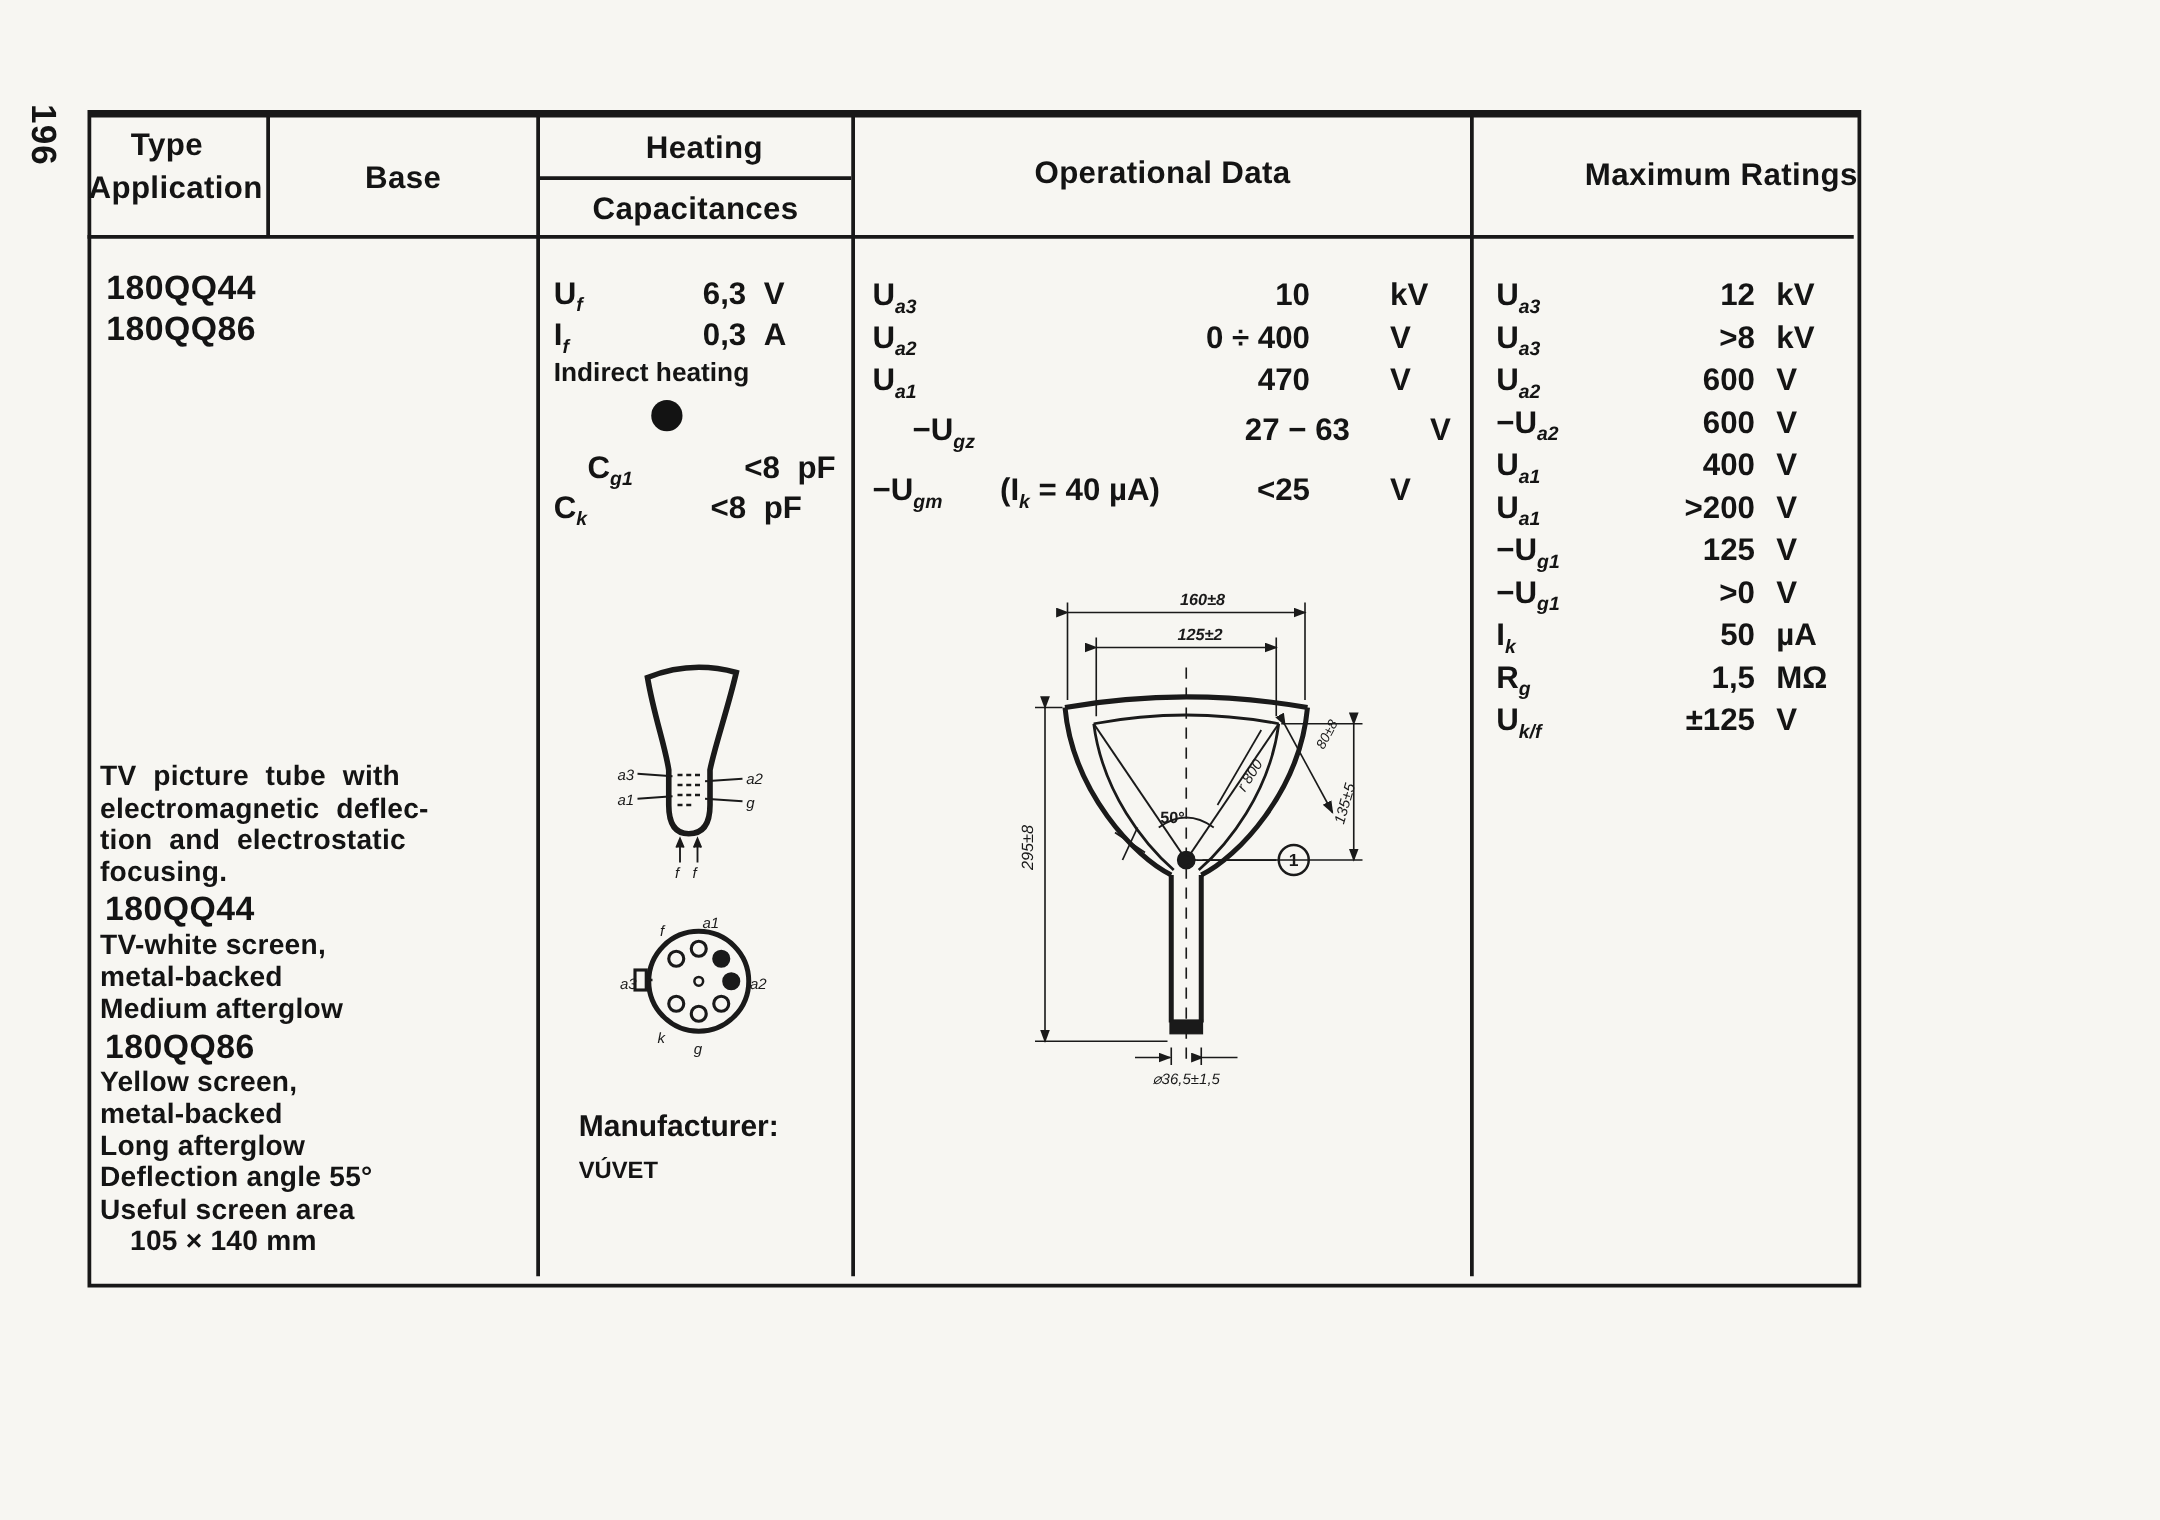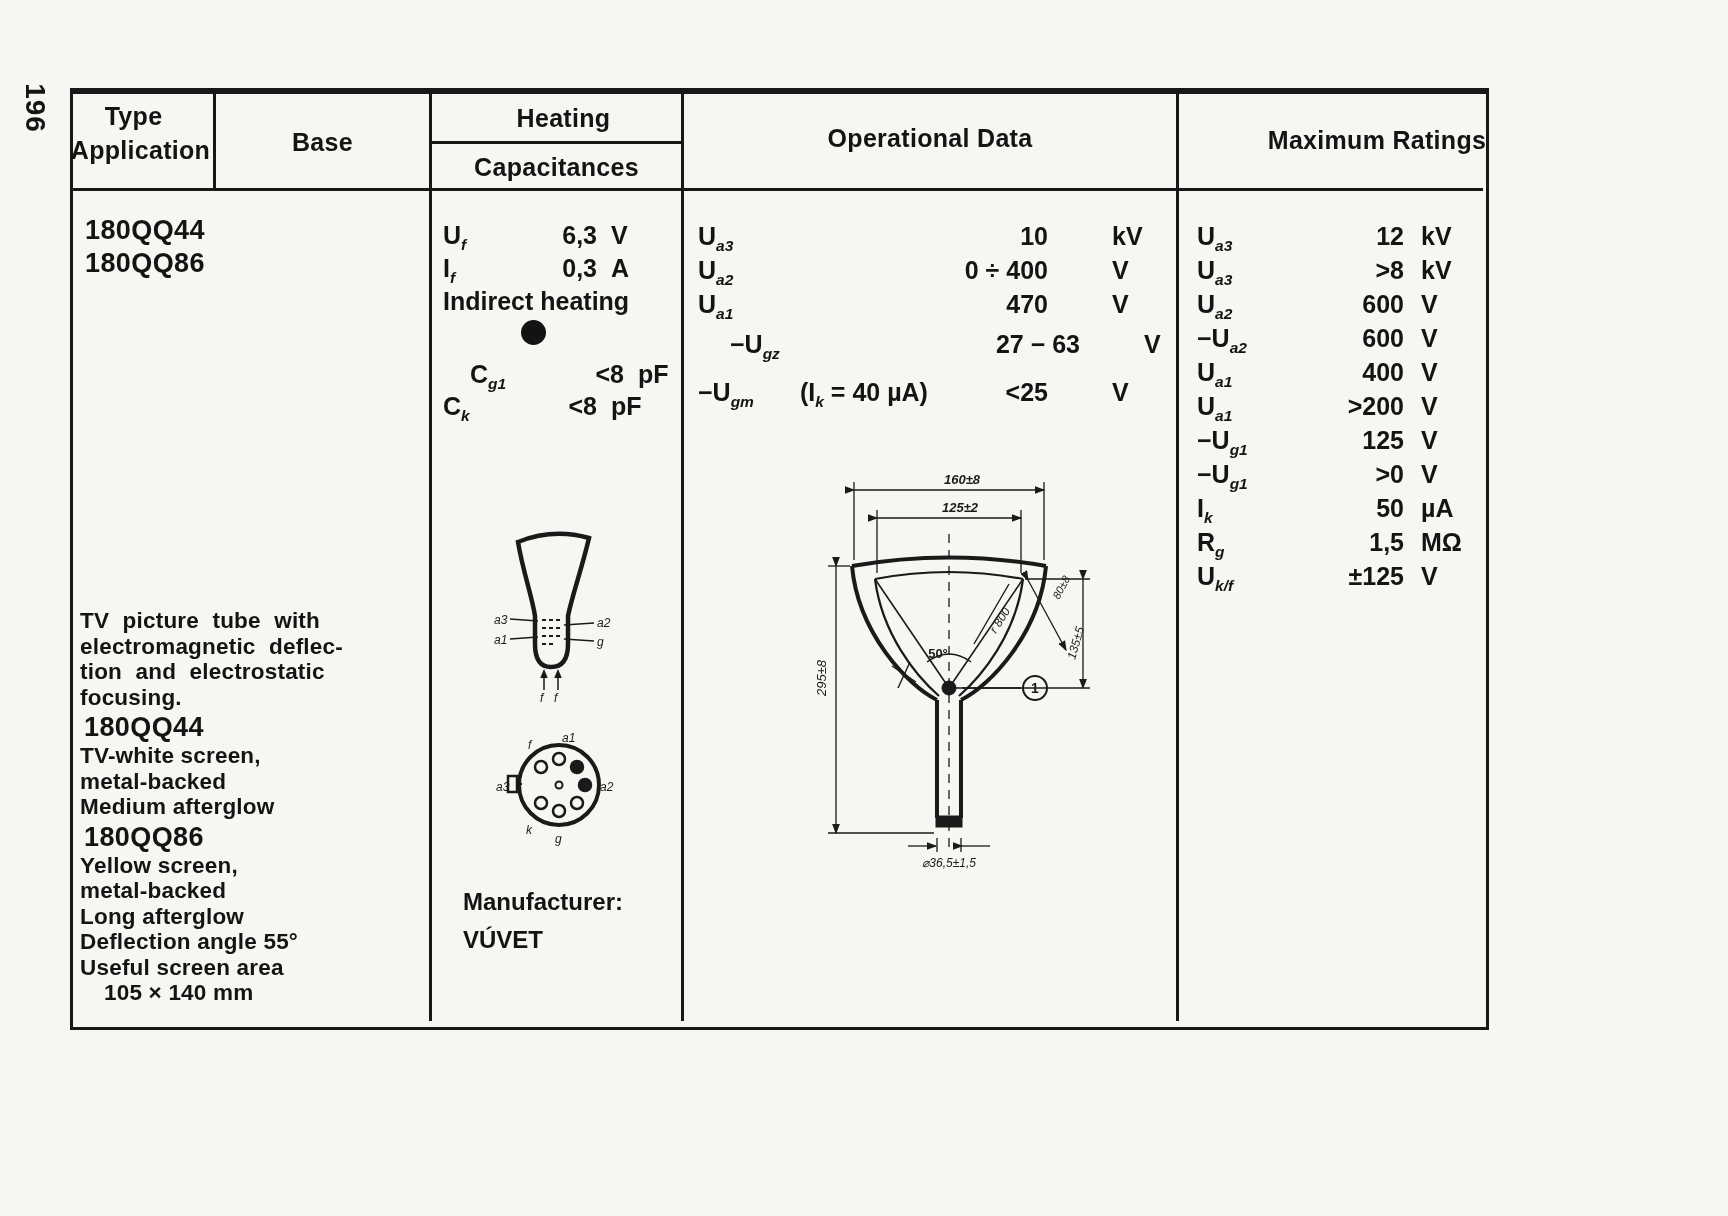--- a/index.html
+++ b/index.html
@@ -33,21 +33,21 @@
   .op-row .unit{left:414px;}
   .max-row{left:1197px;width:262px;}
   .max-row .val{right:55px;width:160px;}
   .max-row .unit{left:224px;}
   
   .types{font-weight:700;font-size:27px;line-height:33px;letter-spacing:.4px;}
   .desc{width:305px;font-size:22.5px;font-weight:700;line-height:25.5px;letter-spacing:.2px;}
   .desc .wide{word-spacing:7px;}
   .desc .vtitle{font-size:27px;line-height:30px;letter-spacing:.4px;padding:2px 0 1px 4px;}
   .desc .ind{padding-left:24px;}
-  .note{font-weight:700;font-size:25px;white-space:nowrap;}
+  .note{font-weight:700;font-size:21px;white-space:nowrap;}
   .dot{width:25px;height:25px;border-radius:50%;background:#131313;}
   .pagenum{font-weight:700;font-size:28px;transform:rotate(90deg);letter-spacing:1px;}
   svg text{font-family:"Liberation Sans",sans-serif;fill:#1a1a1a;}
 </style>
 </head>
 <body>
 
 <div class="abs pagenum" style="left:10px;top:92px;">196</div>
 
 <div class="abs frame"></div>
@@ -163,21 +163,21 @@
   </g>
   <text x="66" y="14" font-size="12" font-style="italic">a1</text>
   <text x="32" y="21" font-size="12" font-style="italic">f</text>
   <text x="0" y="63" font-size="12" font-style="italic">a3</text>
   <text x="30" y="106" font-size="12" font-style="italic">k</text>
   <text x="59" y="115" font-size="12" font-style="italic">g</text>
   <text x="104" y="63" font-size="12" font-style="italic">a2</text>
 </svg>
 
 <div class="abs note" style="left:463px;top:888px;font-size:24px;">Manufacturer:</div>
-<div class="abs note" style="left:463px;top:926px;font-size:24px;">VÚVET</div>
+<div class="abs note" style="left:463px;top:926px;font-size:19px;">VÚVET</div>
 
 <div class="abs trow op-row" style="top:222px;">
   <span class="lbl"><span>U</span><sub>a3</sub></span>
   <span class="val">10</span>
   <span class="unit">kV</span>
 </div>
 <div class="abs trow op-row" style="top:256px;">
   <span class="lbl"><span>U</span><sub>a2</sub></span>
   <span class="val">0 ÷ 400</span>
   <span class="unit">V</span>

